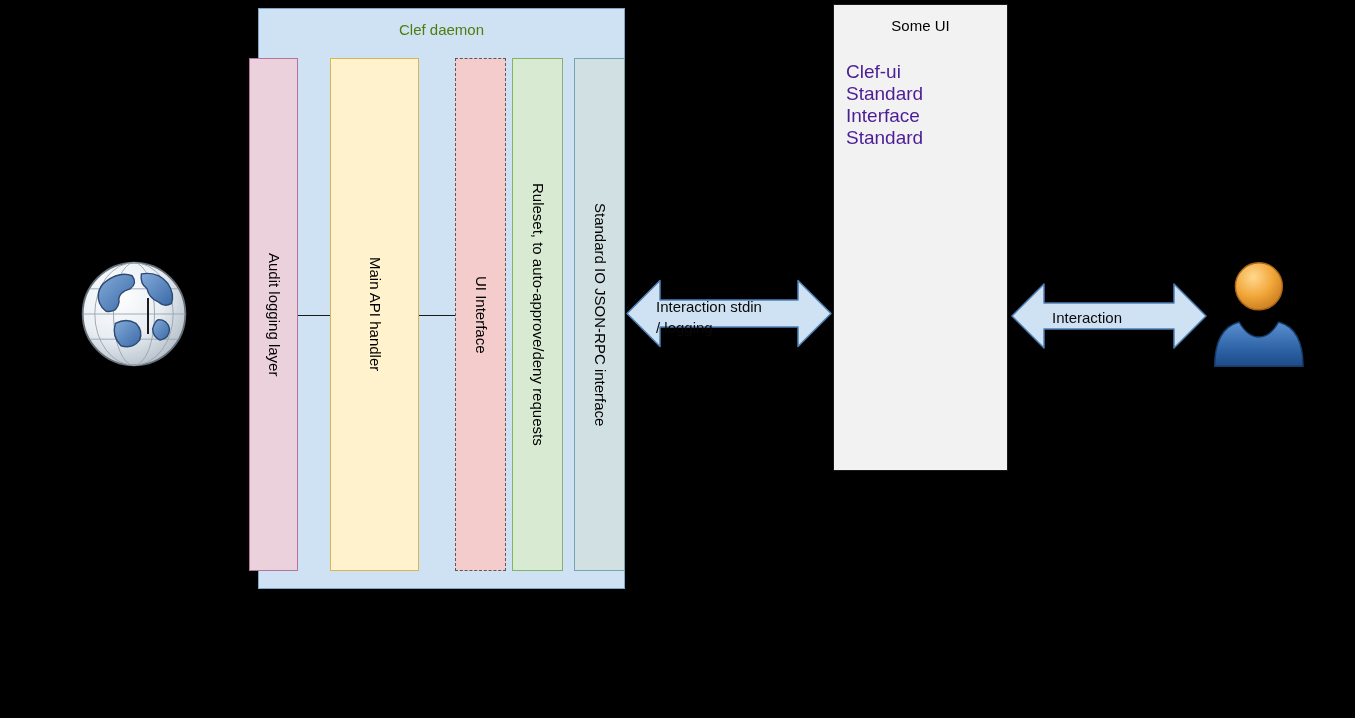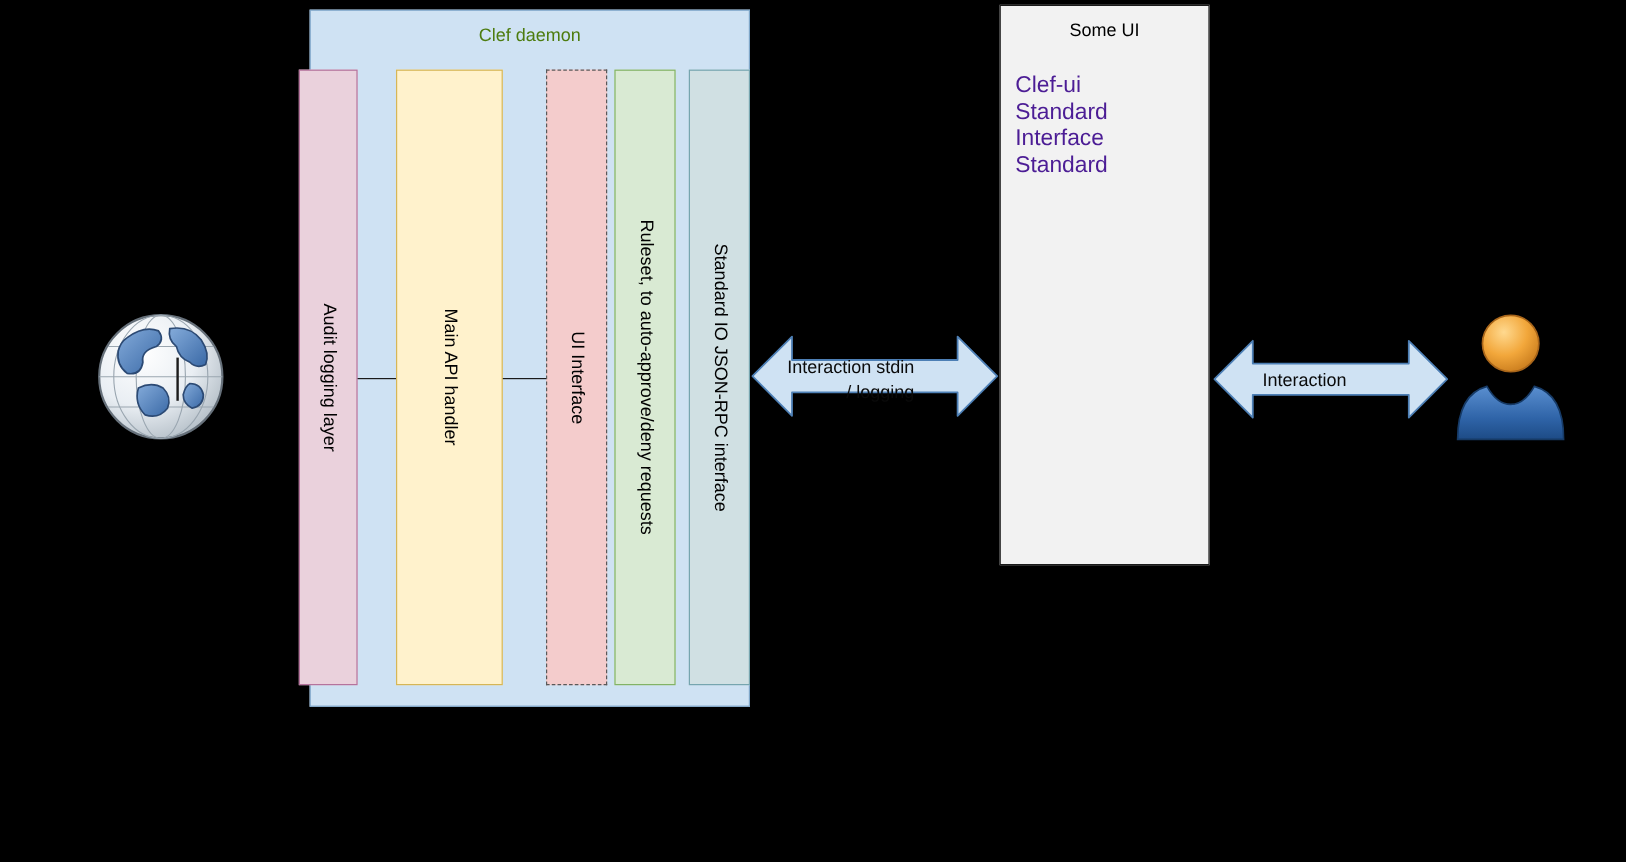--- a/index.html
+++ b/index.html
@@ -82,21 +82,21 @@
     stroke-width: 1.5;
     stroke-linejoin: round;
   }
   .arrow-label {
     position: absolute;
     font-size: 15px;
     color: #0a0a0a;
     line-height: 21px;
     white-space: nowrap;
   }
-  .arrow-label.left  { left: 656px; top: 296px; text-align: right; }
+  .arrow-label.left  { left: 656px; top: 296px; }
   .arrow-label.right { left: 1040px; top: 307px; margin-left: 12px; }
 
   
   .someui {
     position: absolute;
     left: 833px; top: 4px;
     width: 175px; height: 467px;
     background: var(--someui-fill);
     border: 1px solid var(--someui-border);
     box-sizing: border-box;

